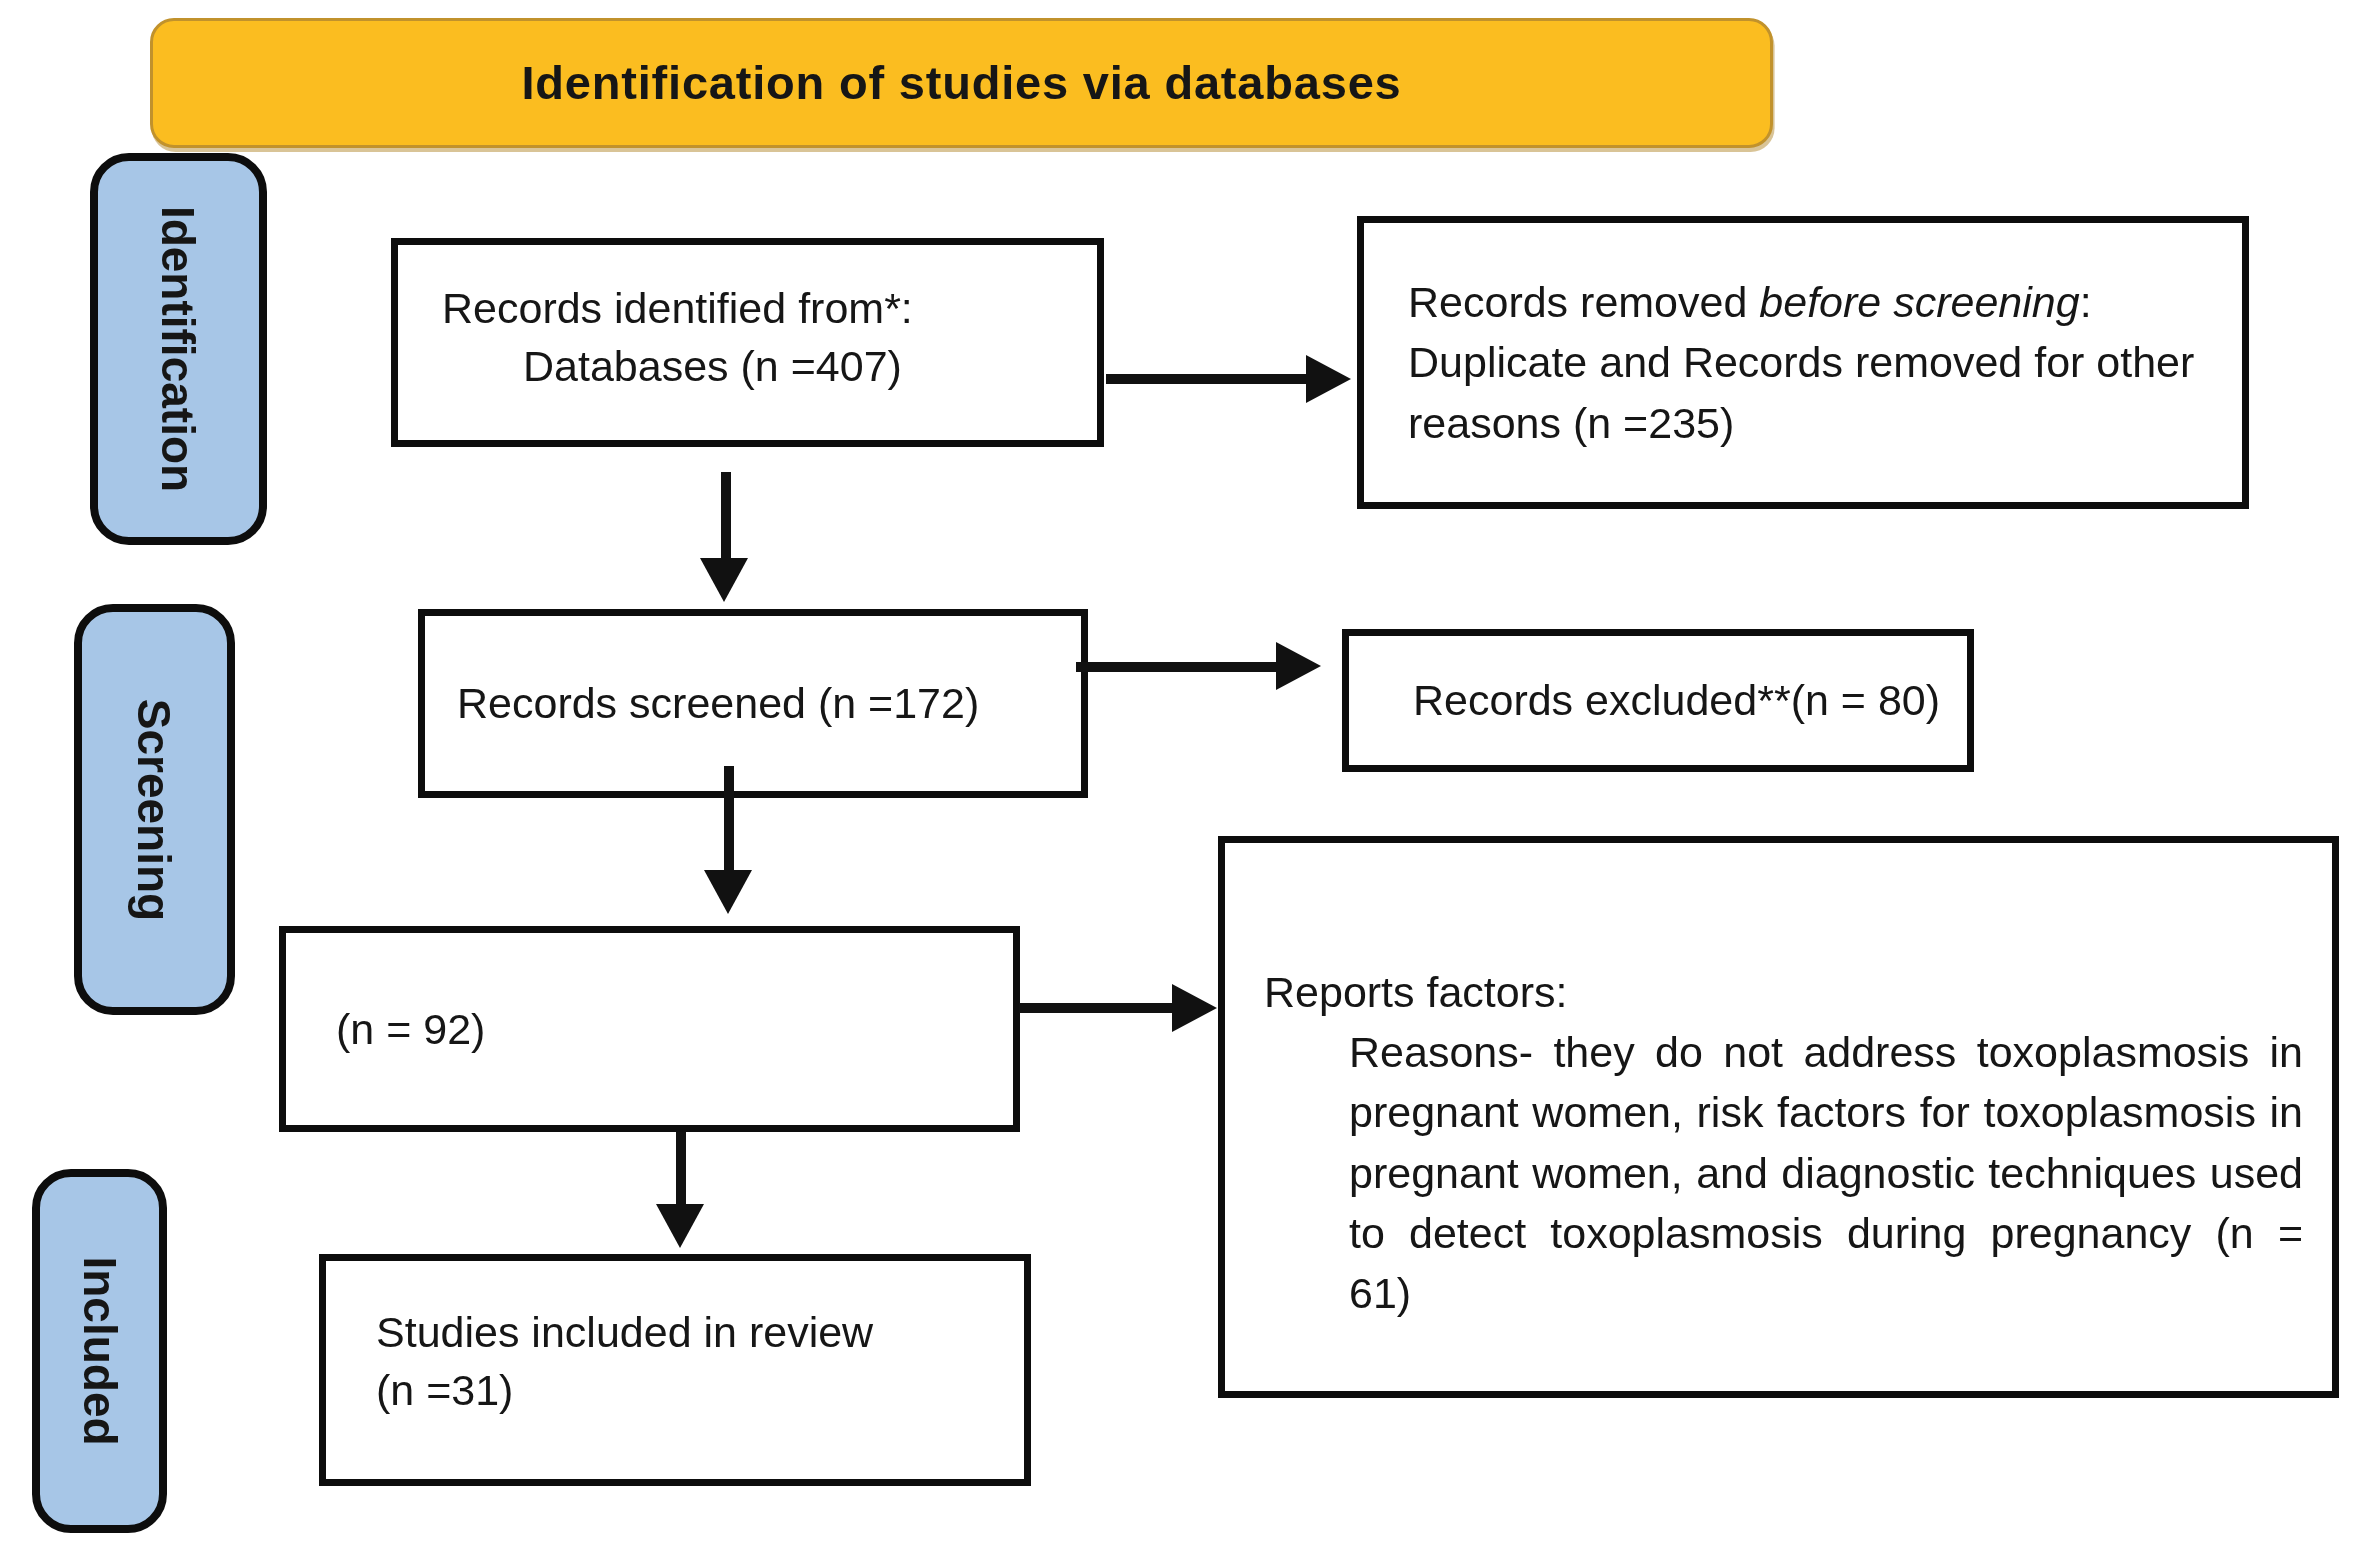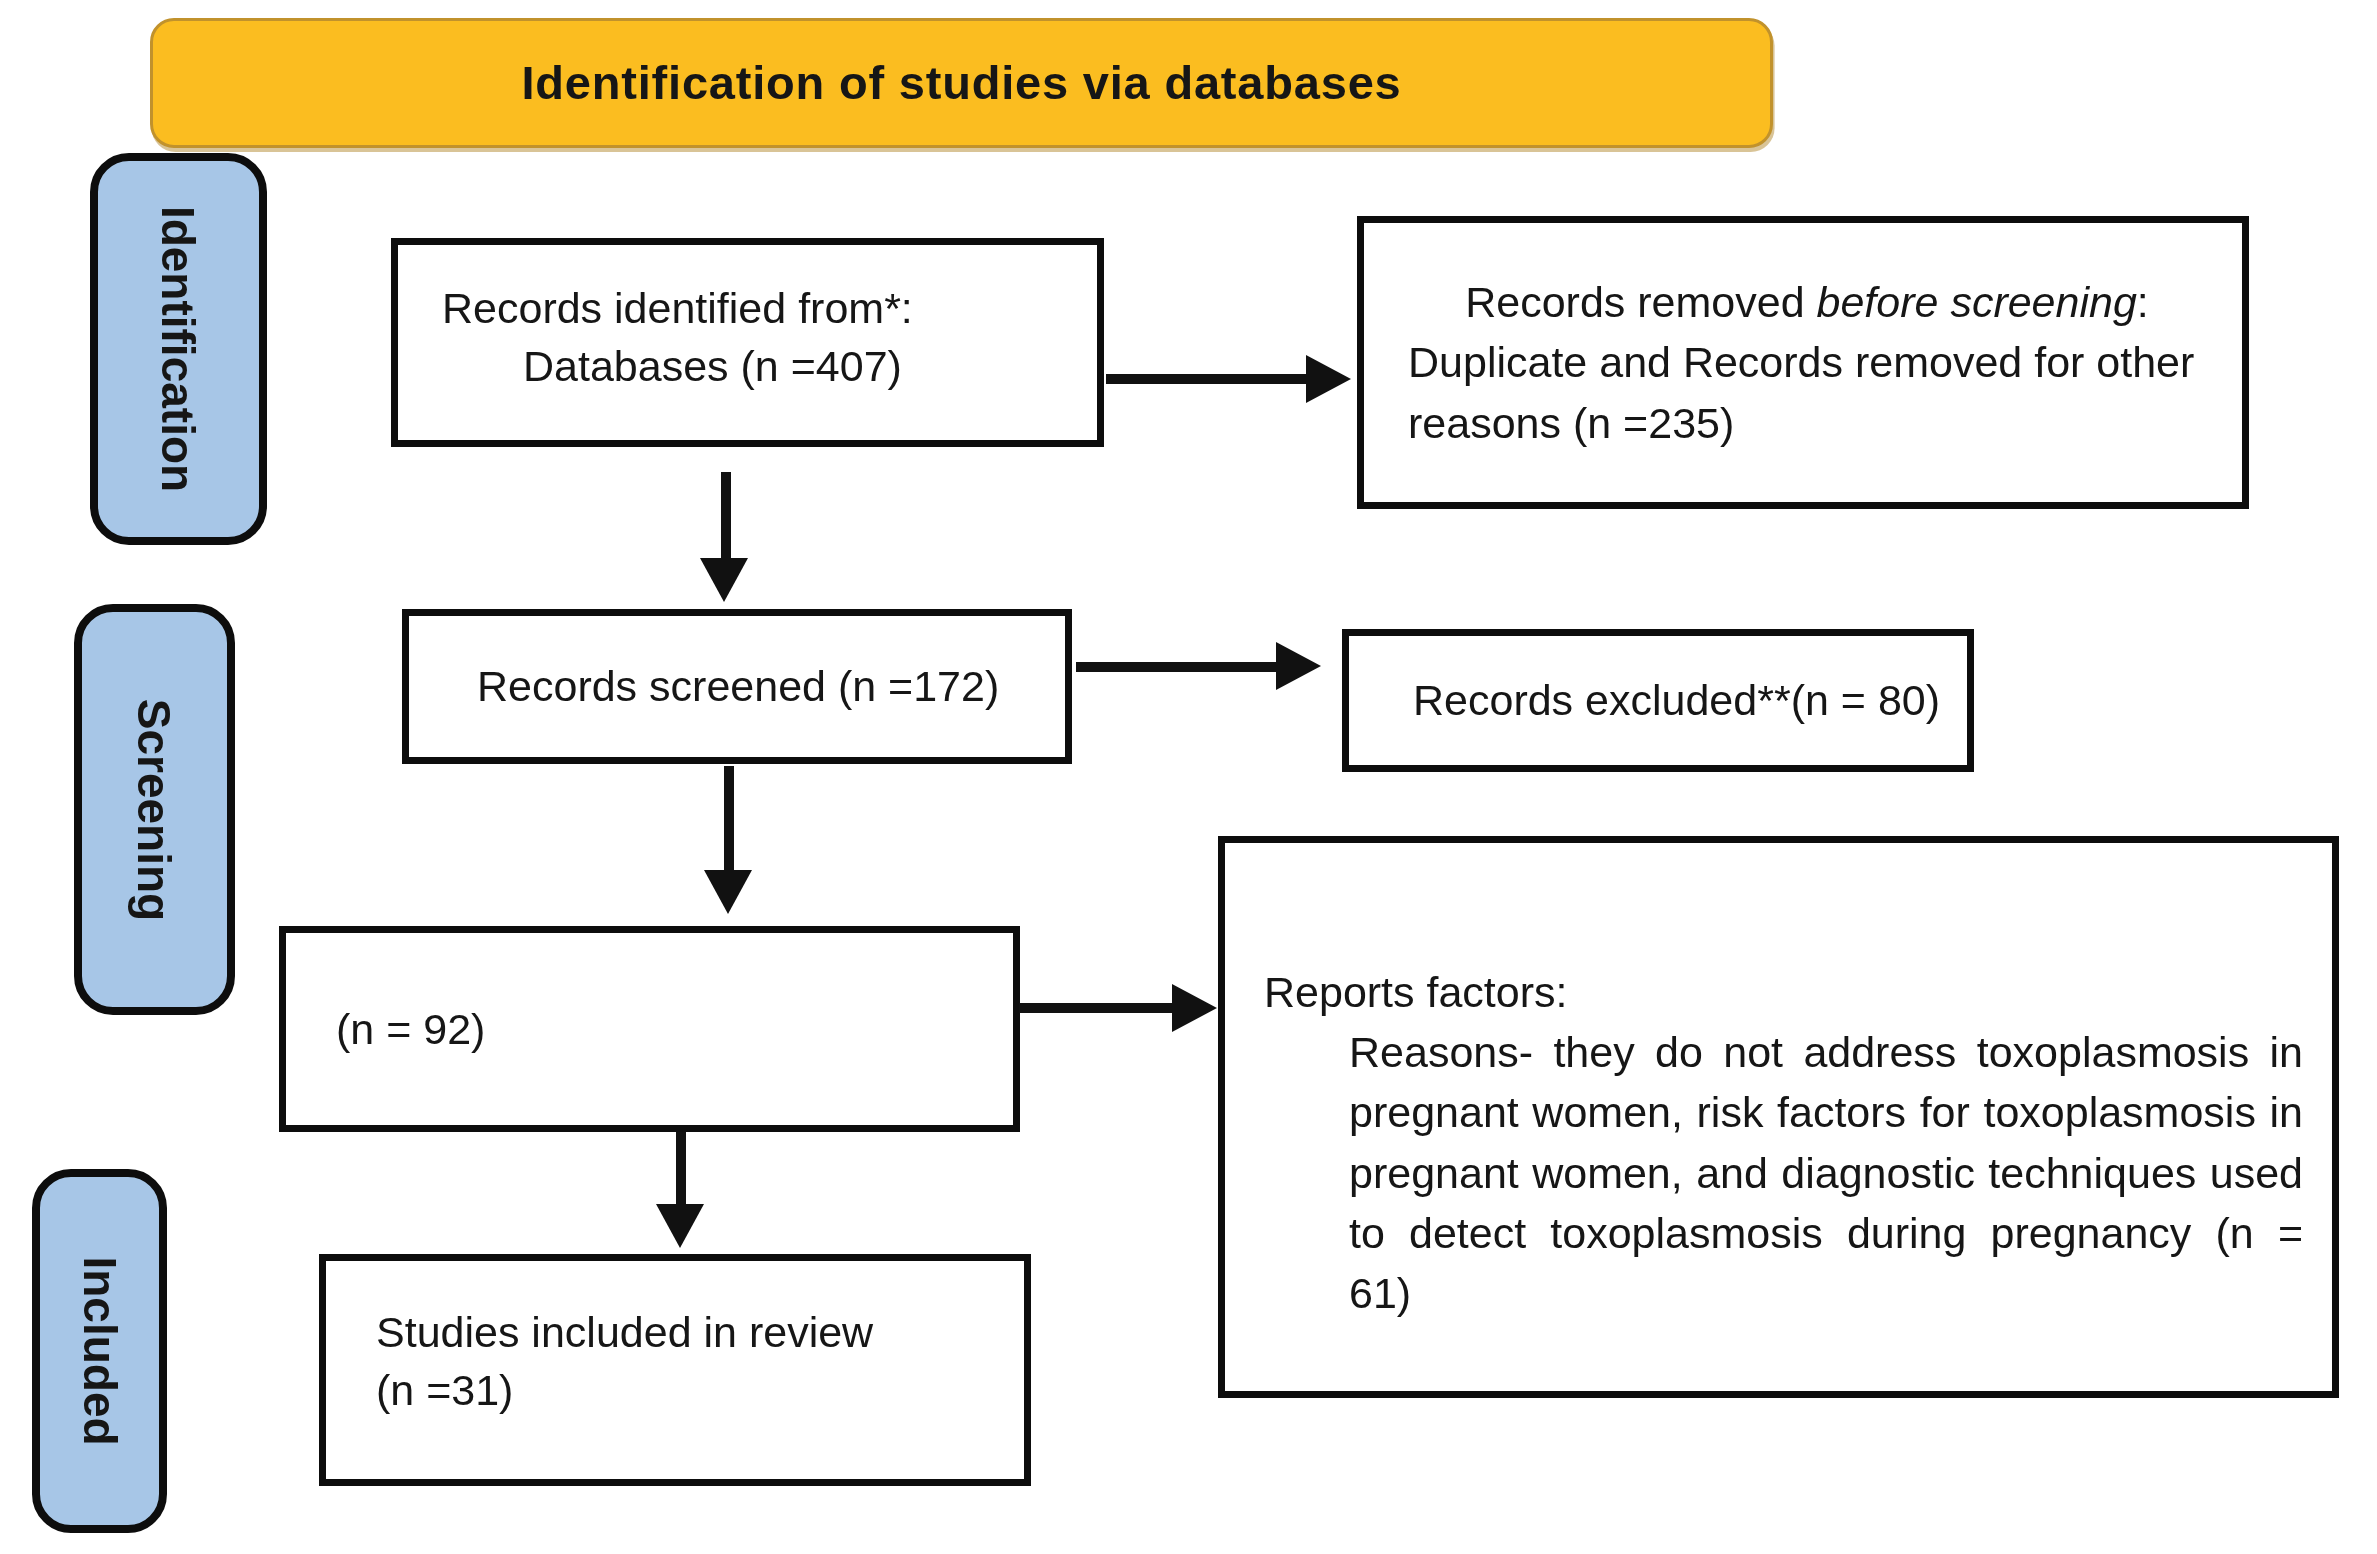--- a/index.html
+++ b/index.html
@@ -72,27 +72,26 @@
     left: 391px; top: 238px; width: 713px; height: 209px;
     padding: 34px 24px 0 44px;
   }
   #box-identified .indent { padding-left: 81px; }
 
   #box-removed {
     left: 1357px; top: 216px; width: 892px; height: 293px;
     padding: 0 36px 0 44px;
     display: flex; flex-direction: column; justify-content: center;
     line-height: 1.4;
-    align-items: center;
   }
   .it { font-style: italic; }
 
   #box-screened {
-    left: 402px; top: 609px; width: 670px; height: 155px;
-    padding-left: 68px;
+    left: 418px; top: 609px; width: 670px; height: 189px;
+    padding-left: 32px;
     display: flex; align-items: center;
   }
   #box-excluded {
     left: 1342px; top: 604px; width: 632px; height: 143px;
     padding-left: 64px;
     display: flex; align-items: center; margin-top: 25px;
   }
   #box-assessed {
     left: 279px; top: 926px; width: 741px; height: 206px;
     padding-left: 50px;

